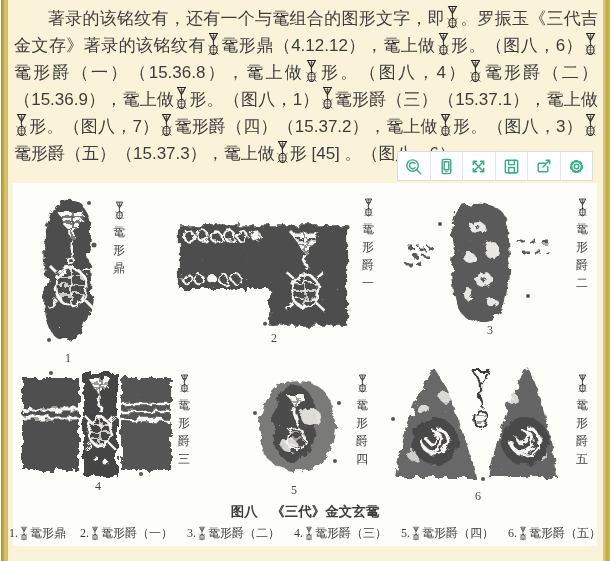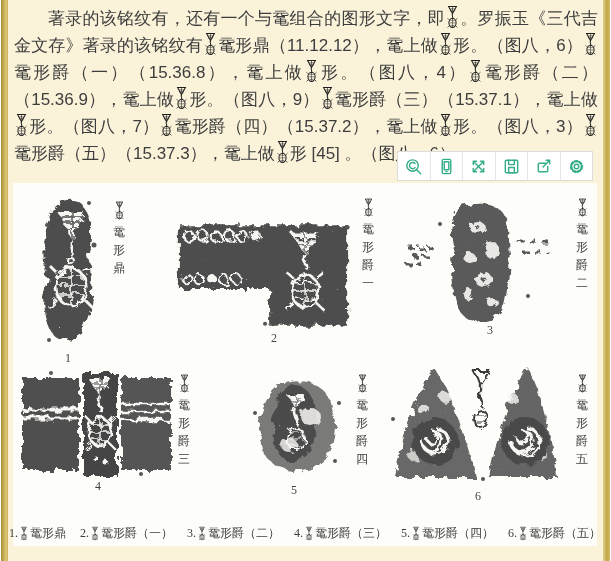--- a/index.html
+++ b/index.html
@@ -60,31 +60,31 @@
 </svg>
 
 <div class="page">
   <div class="stripe stripe-left"></div>
   <div class="stripe stripe-right"></div>
 
   <div class="para"><span>著录的该铭纹有，还有一个与鼋组合的图形文字，即</span><svg viewBox="0 0 20 36" class="inline-glyph">
         <use href="#ag" xlink:href="#ag"></use>
       </svg><span>。罗振玉《三代吉金文存》著录的该铭纹有</span><svg viewBox="0 0 20 36" class="inline-glyph">
         <use href="#ag" xlink:href="#ag"></use>
-      </svg><span>鼋形鼎（11.12.12），鼋上做</span><svg viewBox="0 0 20 36" class="inline-glyph">
+      </svg><span>鼋形鼎（4.12.12），鼋上做</span><svg viewBox="0 0 20 36" class="inline-glyph">
         <use href="#ag" xlink:href="#ag"></use>
       </svg><span>形。（图八，6）</span><svg viewBox="0 0 20 36" class="inline-glyph">
         <use href="#ag" xlink:href="#ag"></use>
       </svg><span>鼋形爵（一）（15.36.8），鼋上做</span><svg viewBox="0 0 20 36" class="inline-glyph">
         <use href="#ag" xlink:href="#ag"></use>
       </svg><span>形。（图八，4）</span><svg viewBox="0 0 20 36" class="inline-glyph">
         <use href="#ag" xlink:href="#ag"></use>
       </svg><span>鼋形爵（二）（15.36.9），鼋上做</span><svg viewBox="0 0 20 36" class="inline-glyph">
         <use href="#ag" xlink:href="#ag"></use>
-      </svg><span>形。（图八，9）</span><svg viewBox="0 0 20 36" class="inline-glyph">
+      </svg><span>形。（图八，1）</span><svg viewBox="0 0 20 36" class="inline-glyph">
         <use href="#ag" xlink:href="#ag"></use>
       </svg><span>鼋形爵（三）（15.37.1），鼋上做</span><svg viewBox="0 0 20 36" class="inline-glyph">
         <use href="#ag" xlink:href="#ag"></use>
       </svg><span>形。（图八，7）</span><svg viewBox="0 0 20 36" class="inline-glyph">
         <use href="#ag" xlink:href="#ag"></use>
       </svg><span>鼋形爵（四）（15.37.2），鼋上做</span><svg viewBox="0 0 20 36" class="inline-glyph">
         <use href="#ag" xlink:href="#ag"></use>
       </svg><span>形。（图八，3）</span><svg viewBox="0 0 20 36" class="inline-glyph">
         <use href="#ag" xlink:href="#ag"></use>
       </svg><span>鼋形爵（五）（15.37.3），鼋上做</span><svg viewBox="0 0 20 36" class="inline-glyph">
@@ -306,20 +306,21 @@
         <svg viewBox="0 0 20 36" class="inline-glyph">
           <use href="#ag" xlink:href="#ag"></use>
         </svg>
         <span class="vchar">鼋</span>
         <span class="vchar">形</span>
         <span class="vchar">爵</span>
         <span class="vchar">五</span>
       </div>
     <span class="rub-num" style="left:462px;top:306px">6</span>
 
+    <div class="fig-title">图八　《三代》金文玄鼋</div>
     <div class="fig-legend">
         <span class="legend-item">
           <span>1.</span>
           <svg viewBox="0 0 20 36" class="inline-glyph">
             <use href="#ag" xlink:href="#ag"></use>
           </svg>
           <span>鼋形鼎</span>
         </span>
         <span class="legend-item">
           <span>2.</span>

